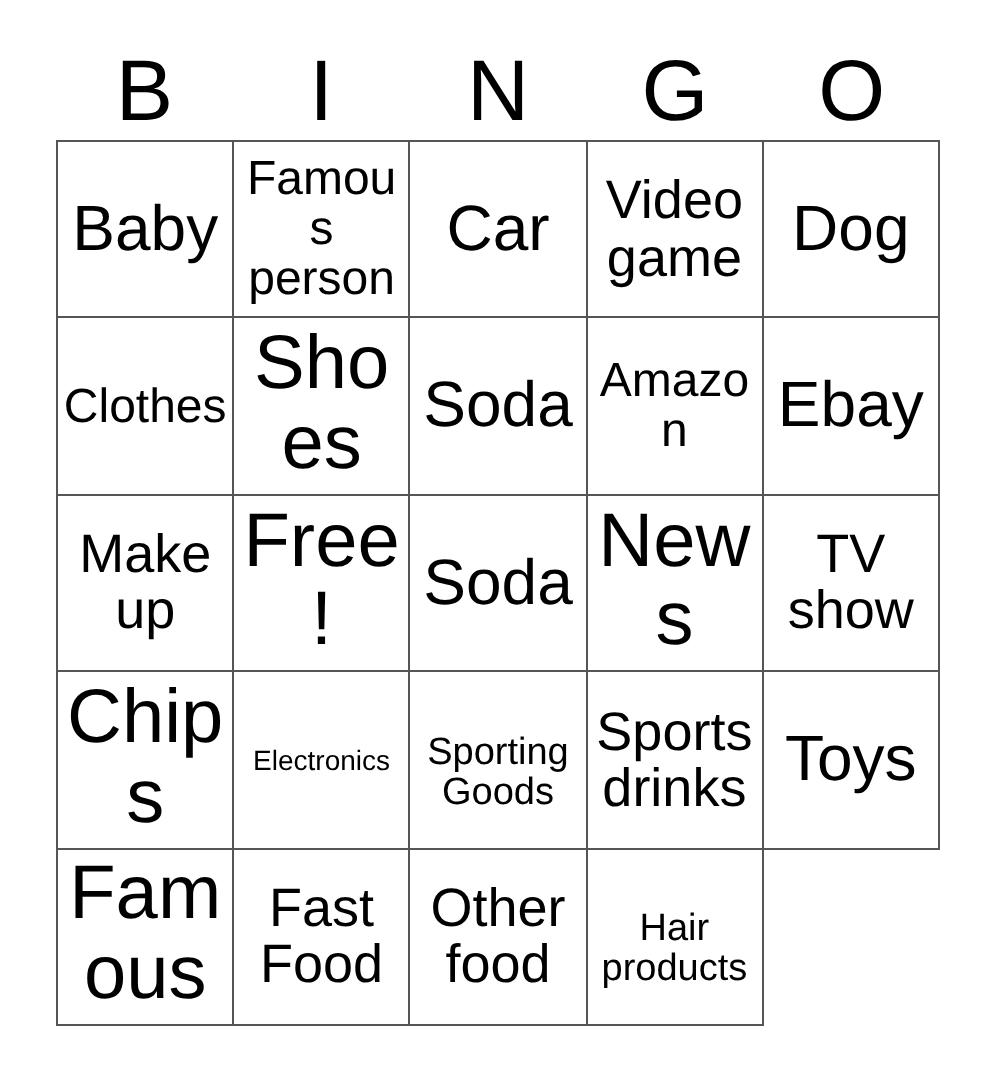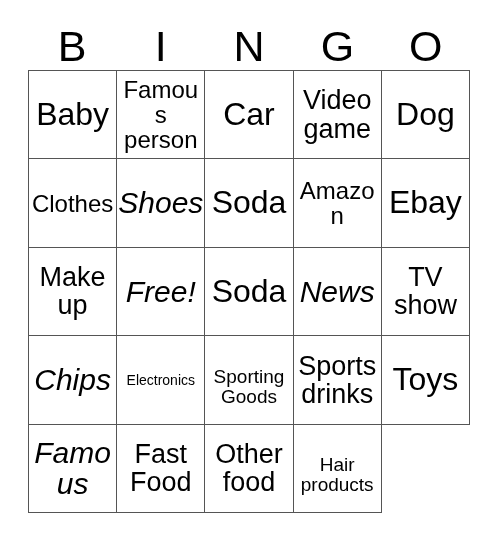--- a/index.html
+++ b/index.html
@@ -66,21 +66,21 @@
   }
   .cell .cell-text {
     display: block;
     width: 100%;
     line-height: 1.05;
     white-space: pre-line;
     word-break: break-word;
   }
   
   .fs-xxl .cell-text { font-size: 32px; }
-  .fs-xl  .cell-text { font-size: 30px; font-style: italic; }
+  .fs-xl  .cell-text { font-size: 38px; }
   .fs-l   .cell-text { font-size: 27px; }
   .fs-m   .cell-text { font-size: 24px; }
   .fs-s   .cell-text { font-size: 24px; }
   .fs-xs  .cell-text { font-size: 19px; margin-top: 14px; }
   .fs-xxs .cell-text { font-size: 14px; }
 </style>
 </head>
 <body>
 
 <div class="card">

